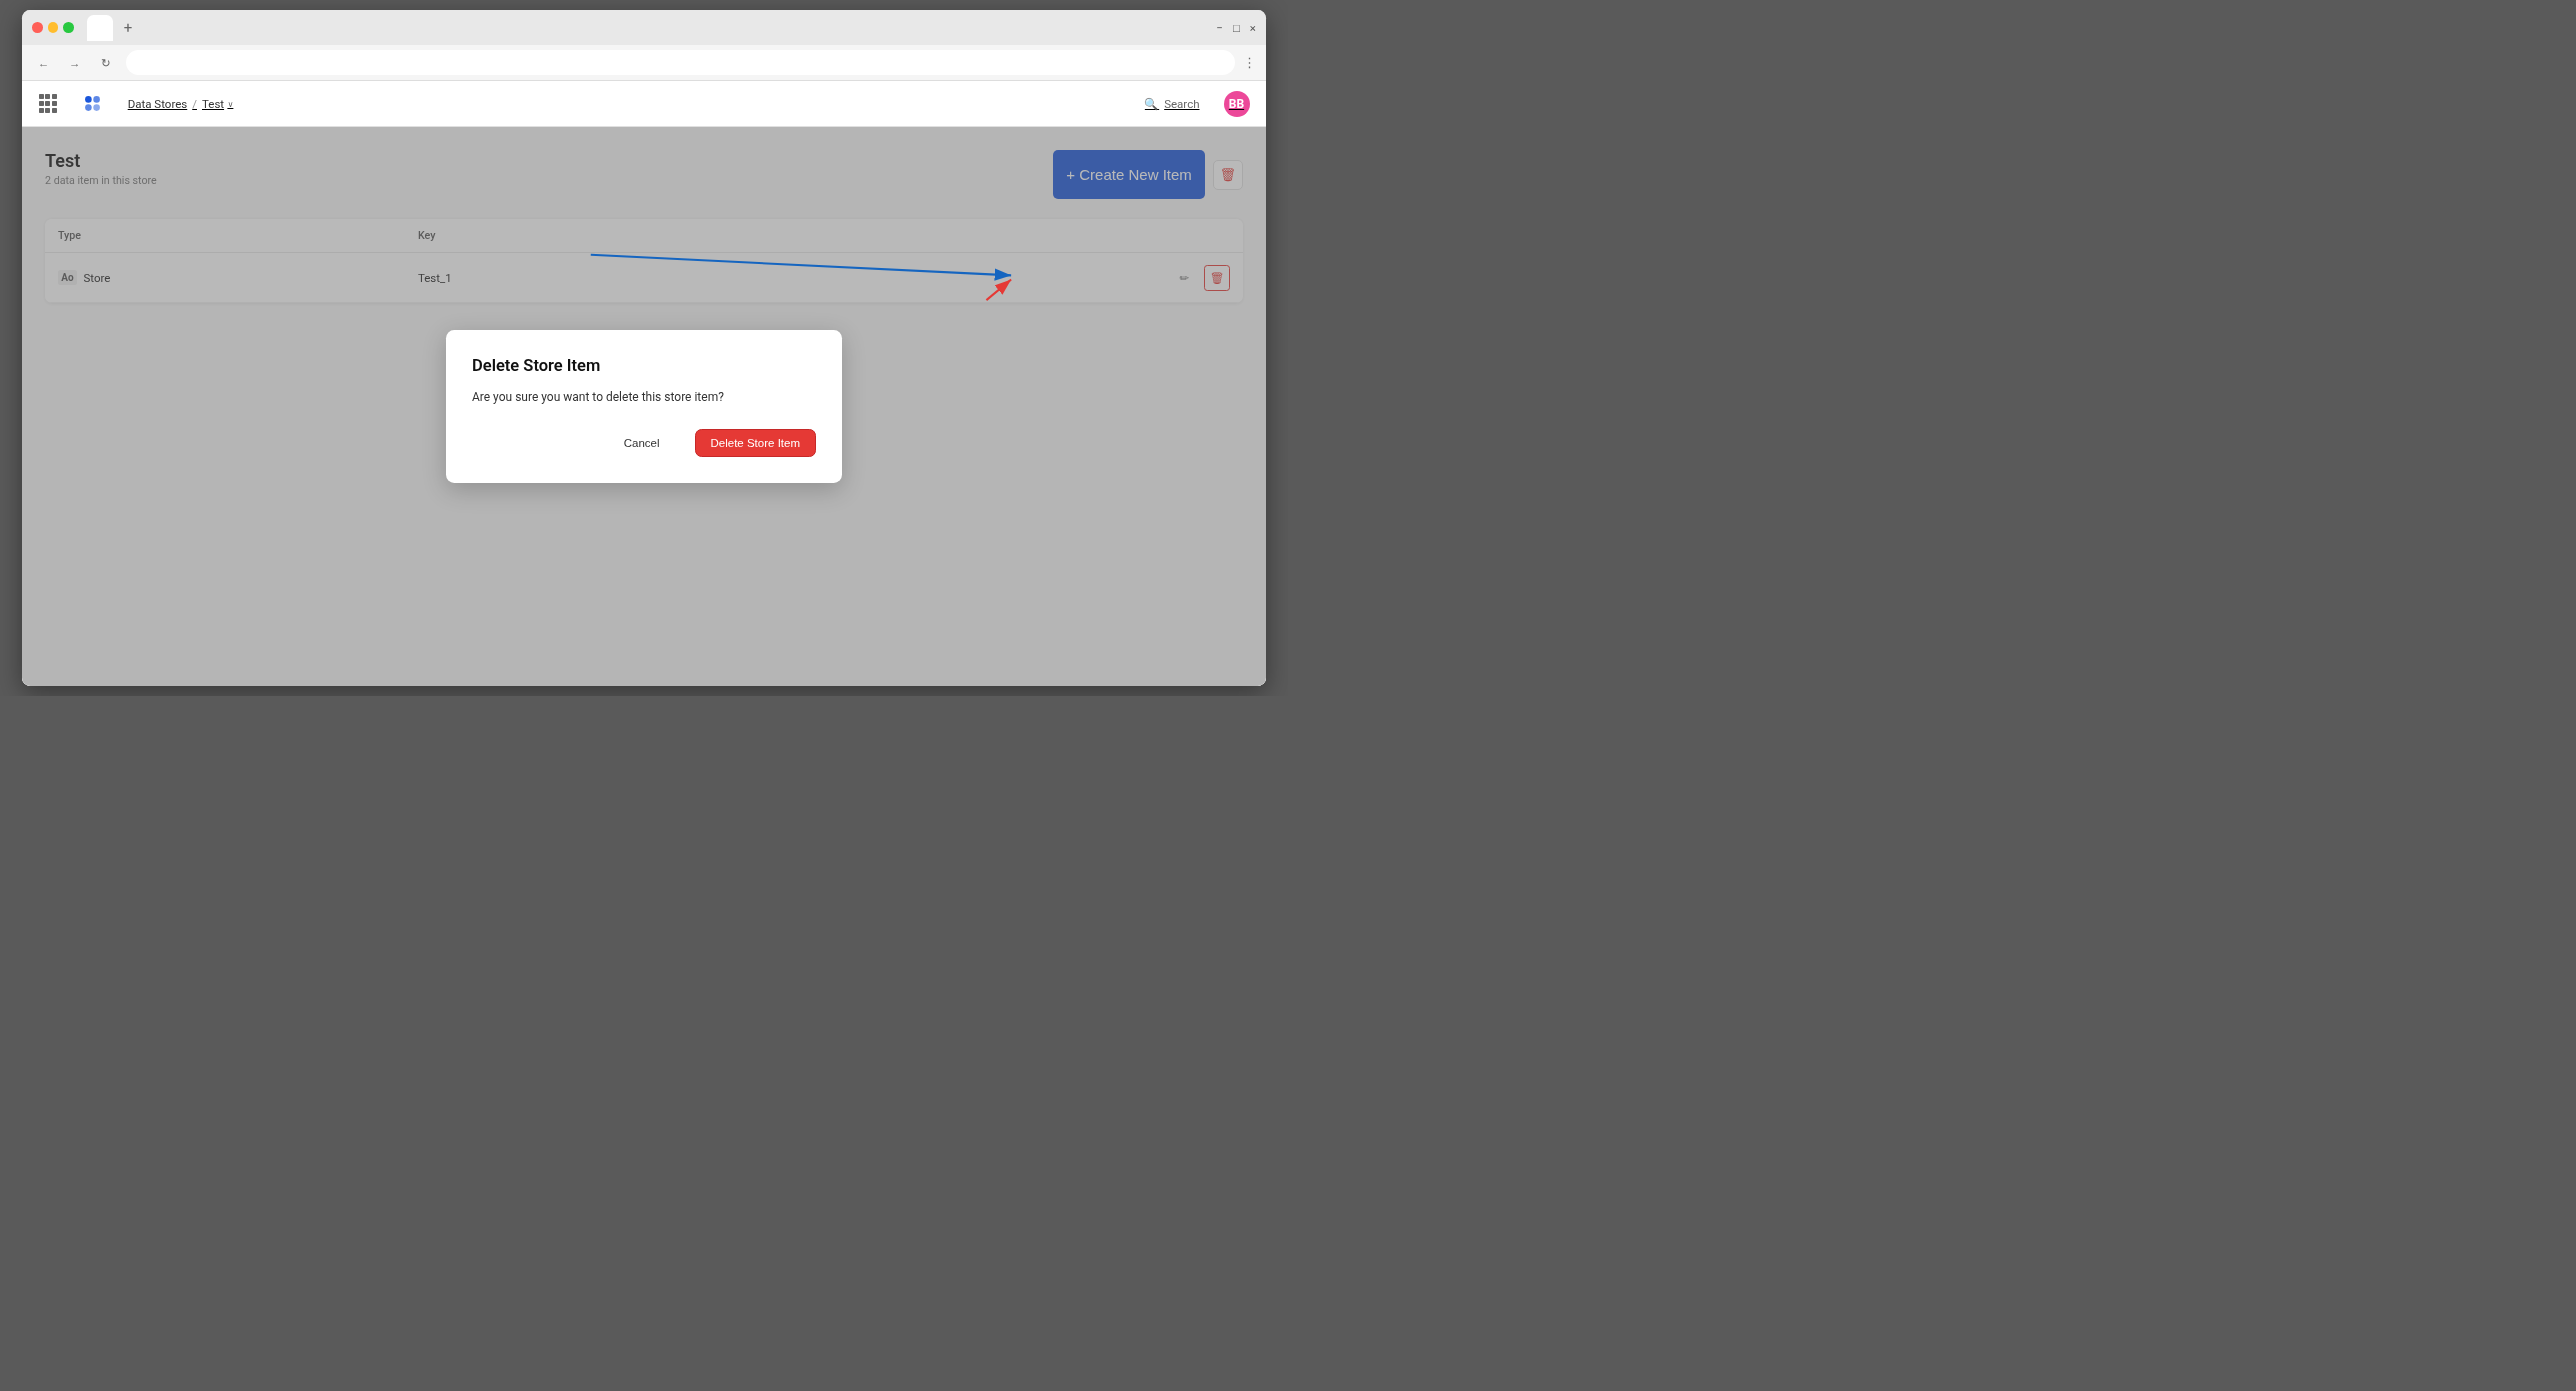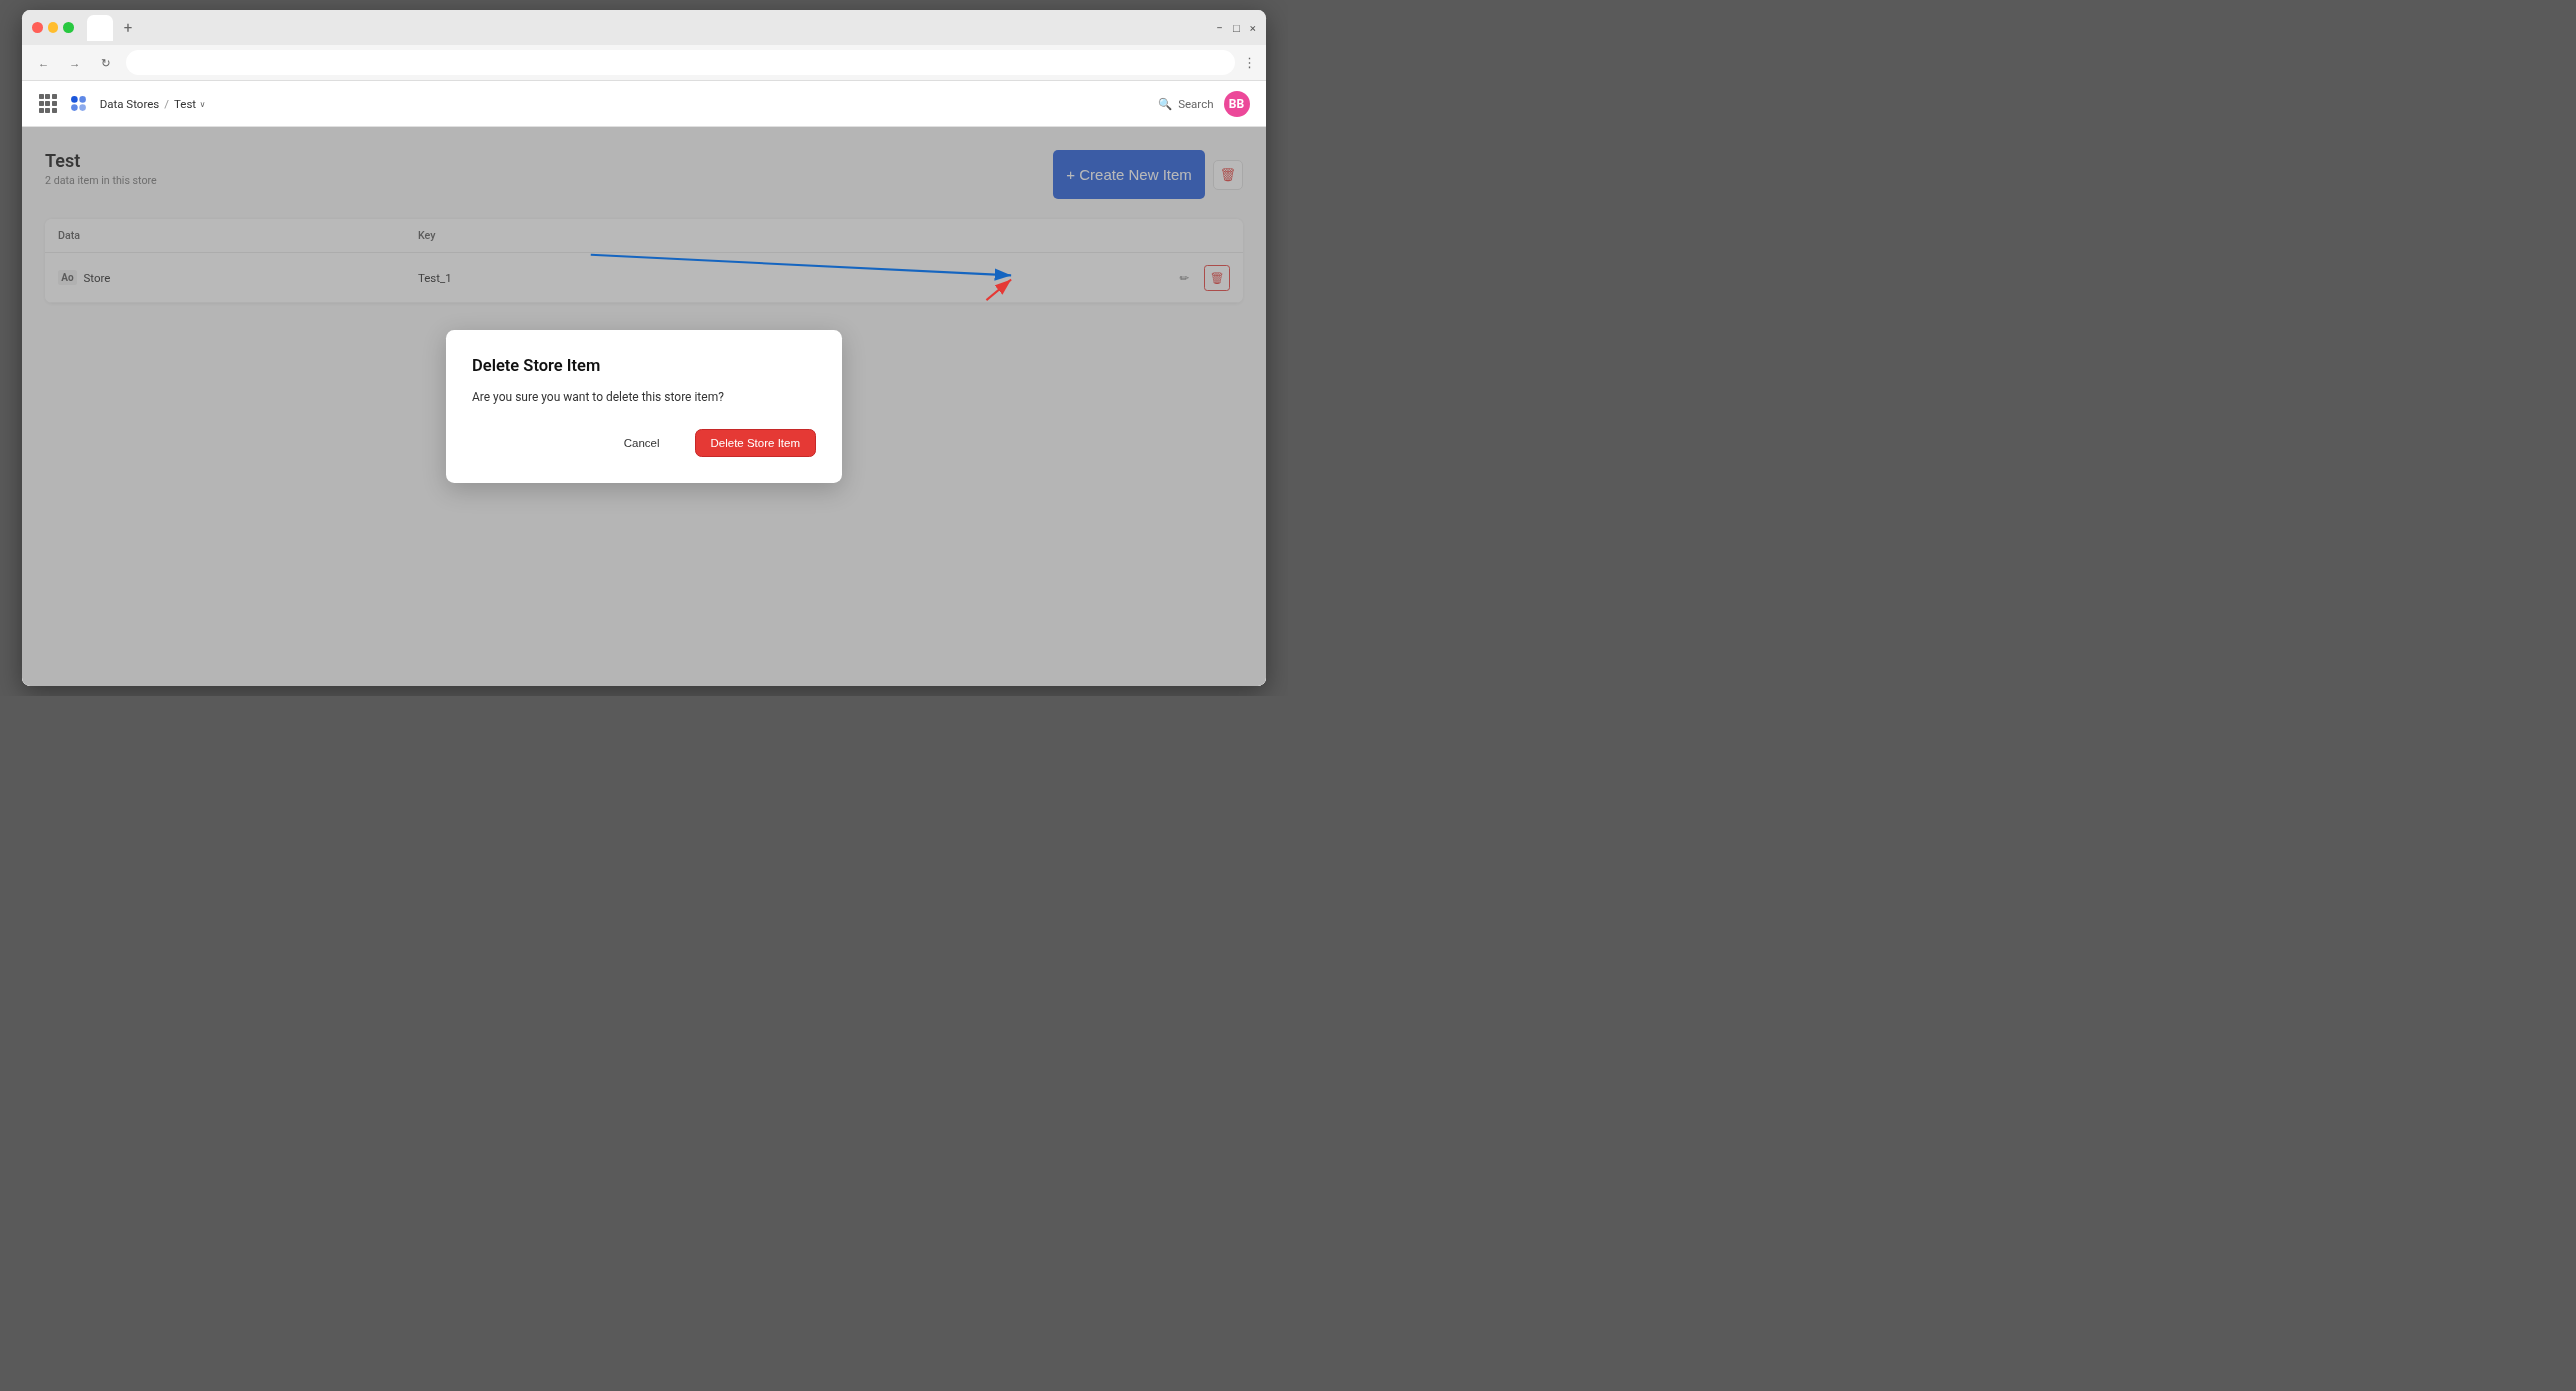--- a/index.html
+++ b/index.html
@@ -134,21 +134,22 @@
     }
 
     
     .app-header {
       height: 46px;
       background: white;
       border-bottom: 0.8px solid #e0e0e0;
       display: flex;
       align-items: center;
       padding: 0 16.5px;
-      gap: 10px;
+      gap: 24px;
+      text-decoration: underline;
     }
     .app-grid-icon {
       display: grid;
       grid-template-columns: repeat(3, 5px);
       gap: 1.6px;
       cursor: pointer;
     }
     .grid-dot {
       width: 5px;
       height: 5px;
@@ -470,21 +471,21 @@
           <button class="create-btn">+ Create New Item</button>
           <button class="delete-header-btn">
             <span>🗑</span>
           </button>
         </div>
       </div>
 
       <table class="data-table">
         <thead>
           <tr>
-            <th>Data</th>
+            <th>Type</th>
             <th>Key</th>
             <th style="width:40%;"></th>
             <th style="width:66px;"></th>
           </tr>
         </thead>
         <tbody>
           <tr>
             <td>
               <div class="type-cell">
                 <span class="type-icon">Ao</span>

